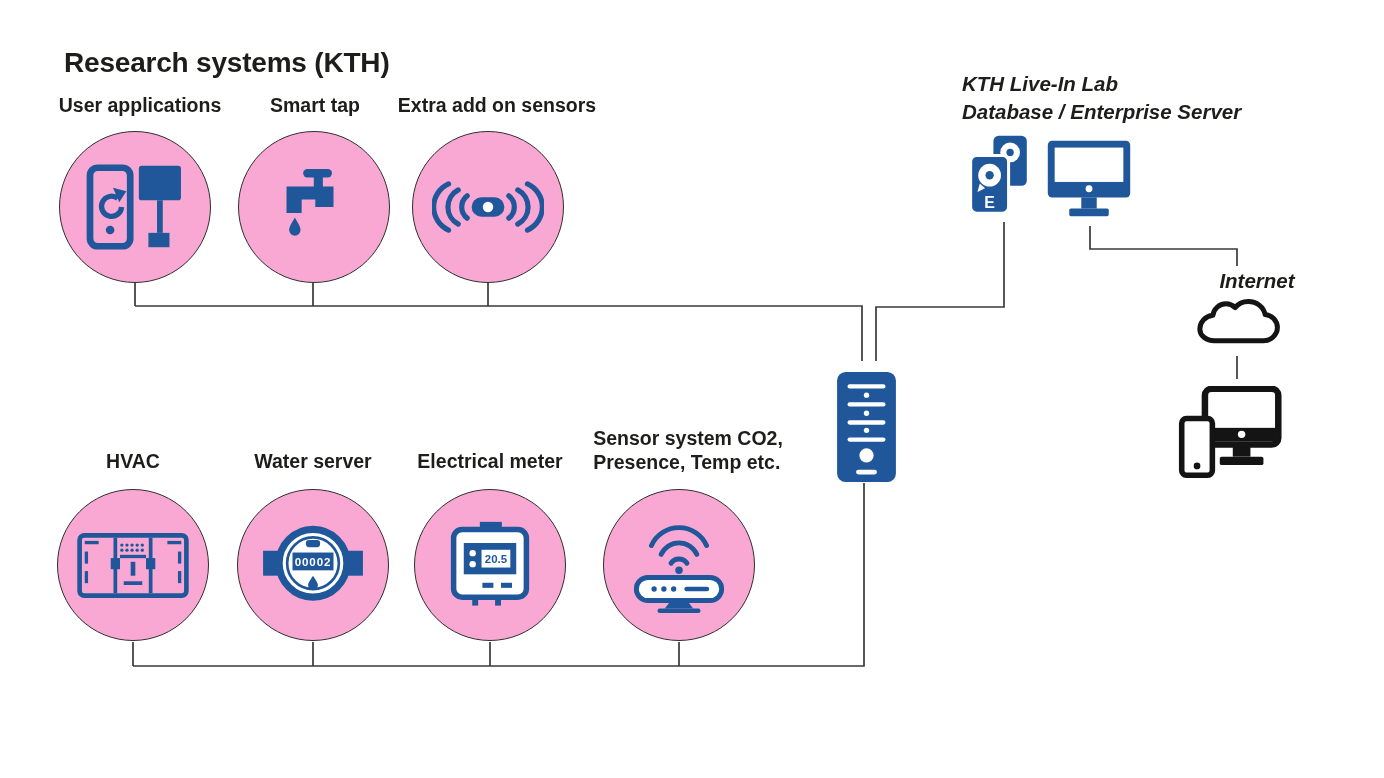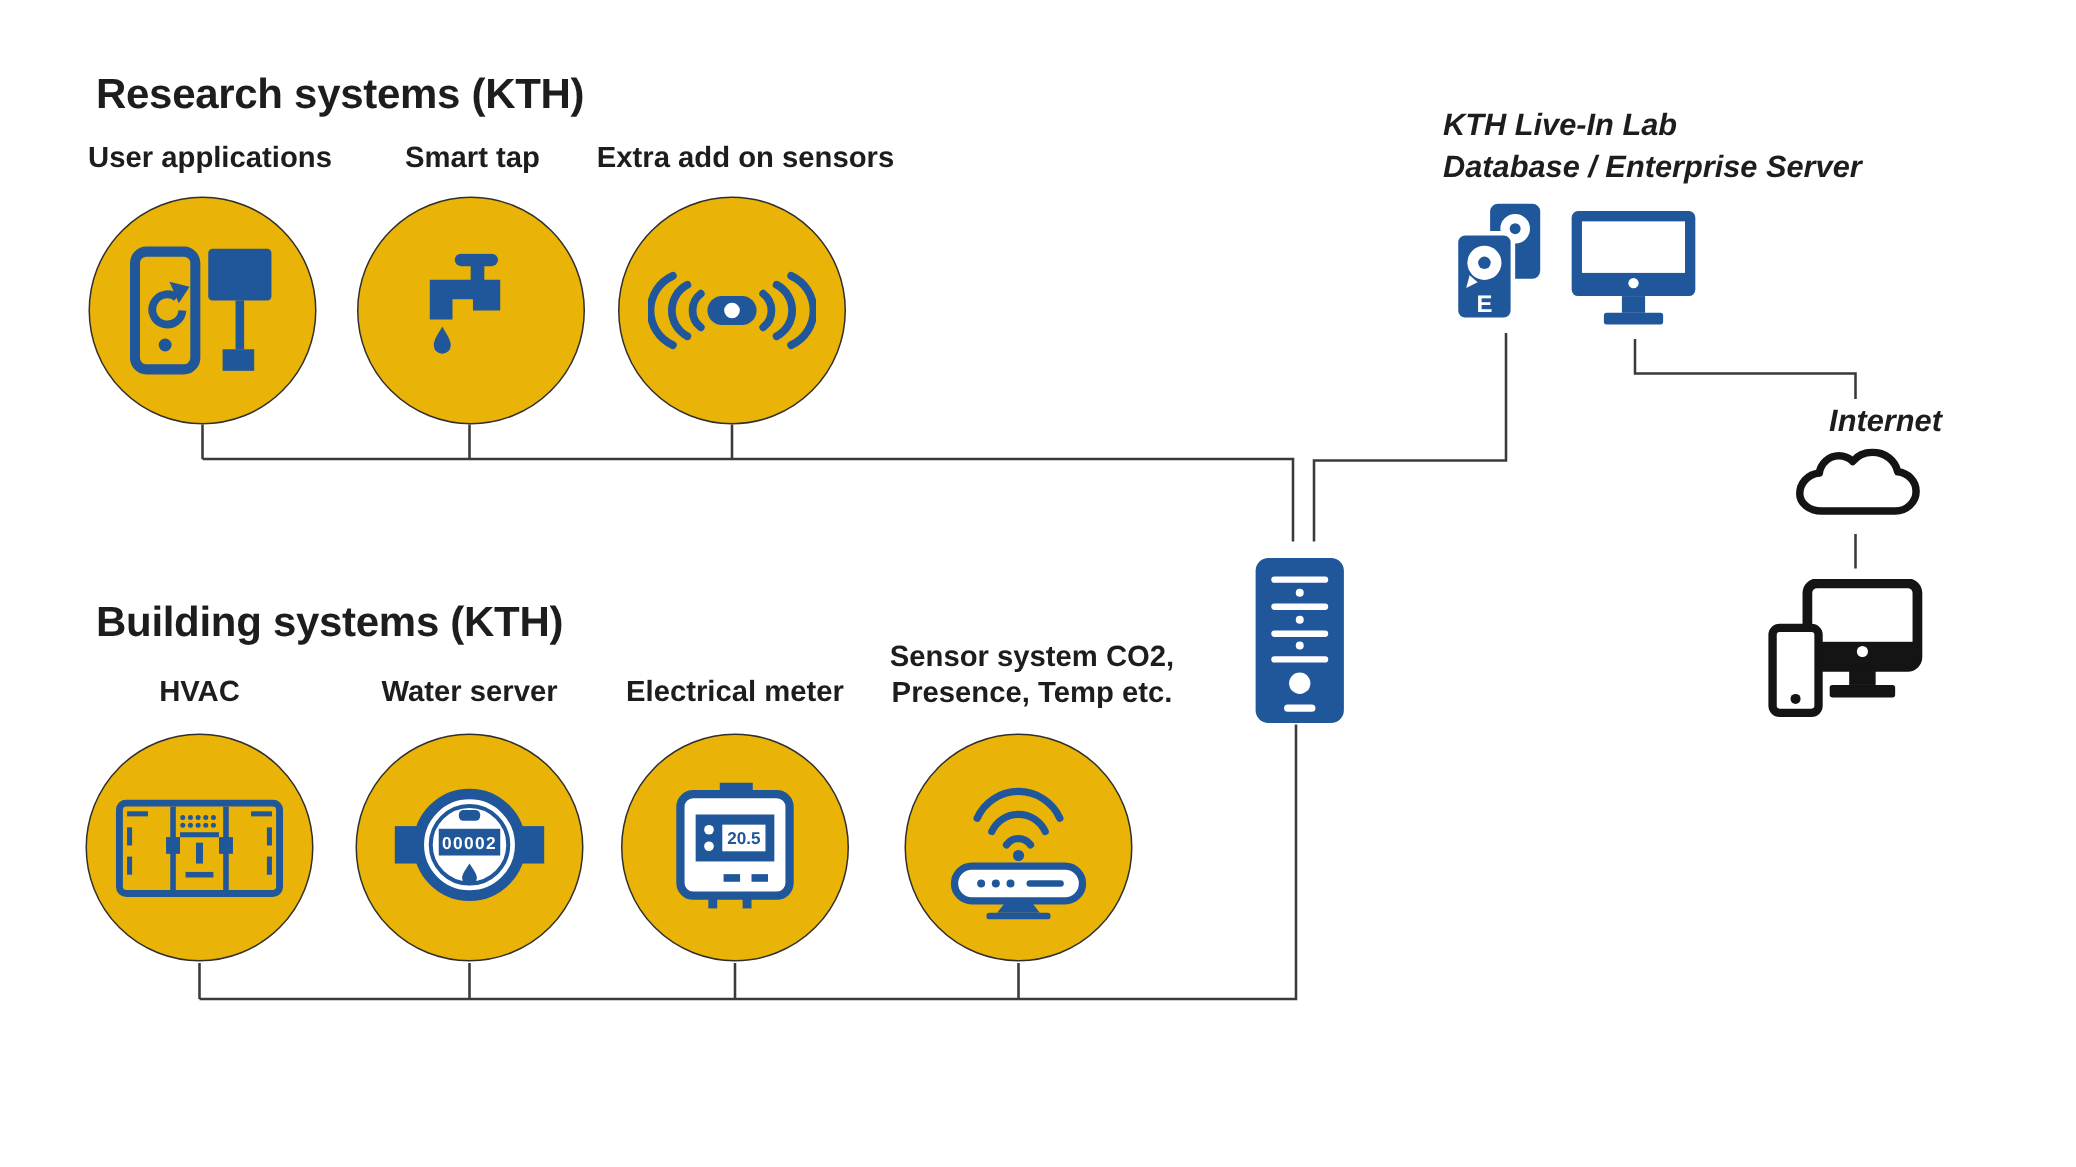--- a/index.html
+++ b/index.html
@@ -3,24 +3,24 @@
 <meta charset="utf-8">
 <style>
   html,body{margin:0;padding:0;background:#fff;}
   .canvas{
     position:relative;width:1316px;height:778px;background:#ffffff;overflow:hidden;
     font-family:"Liberation Sans","DejaVu Sans",sans-serif;color:#1d1d1b;
   }
   .connectors{position:absolute;left:0;top:0;z-index:1;}
   .node{
     position:absolute;width:152px;height:152px;border:1.7px solid #2f2f2d;border-radius:50%;
-    background:#eab308;box-sizing:border-box;display:flex;align-items:center;justify-content:center;z-index:2;
+    background:#f9a8d4;box-sizing:border-box;display:flex;align-items:center;justify-content:center;z-index:2;
   }
   .sectitle{position:absolute;font-size:28px;font-weight:bold;white-space:nowrap;z-index:3;letter-spacing:-0.2px;}
-  .nlabel{position:absolute;font-size:19.5px;font-weight:bold;white-space:nowrap;transform:translateX(-50%);text-align:center;z-index:3;}
+  .nlabel{position:absolute;font-size:19.5px;font-weight:bold;white-space:nowrap;transform:translateX(-50%);z-index:3;}
   .blocklabel{position:absolute;font-size:20.5px;font-weight:bold;white-space:nowrap;z-index:3;line-height:27.5px;font-style:italic;}
   .ctr{transform:translateX(-50%);text-align:center;margin-left:16px;}
   .absicon{position:absolute;z-index:2;}
   svg text{font-family:"Liberation Sans","DejaVu Sans",sans-serif;font-weight:bold;}
 </style>
 </head>
 <body>
 
 <div class="canvas">
 
@@ -28,21 +28,20 @@
     <path d="M135,283V306 M313,283V306 M488,283V306
              M135,306H862V361
              M876,361V307H1004V222
              M1090,226V249H1237V266
              M1237,356V379
              M864,483V666H133
              M133,642V666 M313,642V666 M490,642V666 M679,642V666" fill="none" stroke="#3a3a38" stroke-width="1.7"></path>
   </svg>
 
   <div class="sectitle" style="left:64px;top:47px">Research systems (KTH)</div>
-  <div class="sectitle" style="left:64px;top:399px">Building systems (KTH)</div>
 
   <div class="nlabel" style="left:140px;top:94px">User applications</div>
   <div class="nlabel" style="left:315px;top:94px">Smart tap</div>
   <div class="nlabel" style="left:497px;top:94px">Extra add on sensors</div>
 
   <div class="node" style="left:59px;top:131px">
     <svg width="100" height="90" viewBox="0 0 104 94">
       <g fill="#20579B">
         <rect x="5" y="6" width="42" height="82" rx="8" fill="none" stroke="#20579B" stroke-width="7"></rect>
         <circle cx="26" cy="71" r="4.5"></circle>

